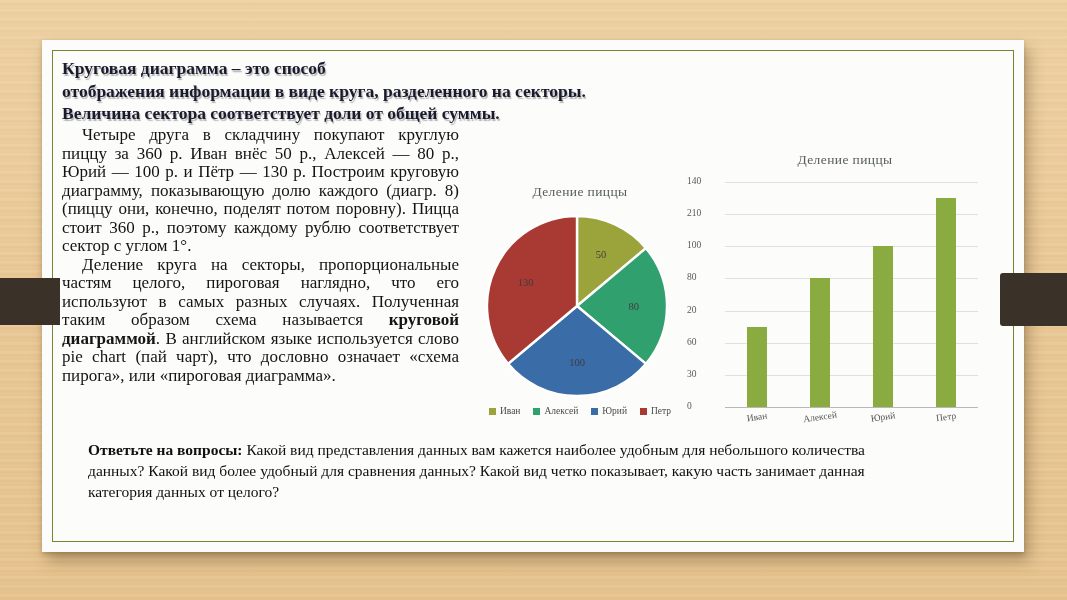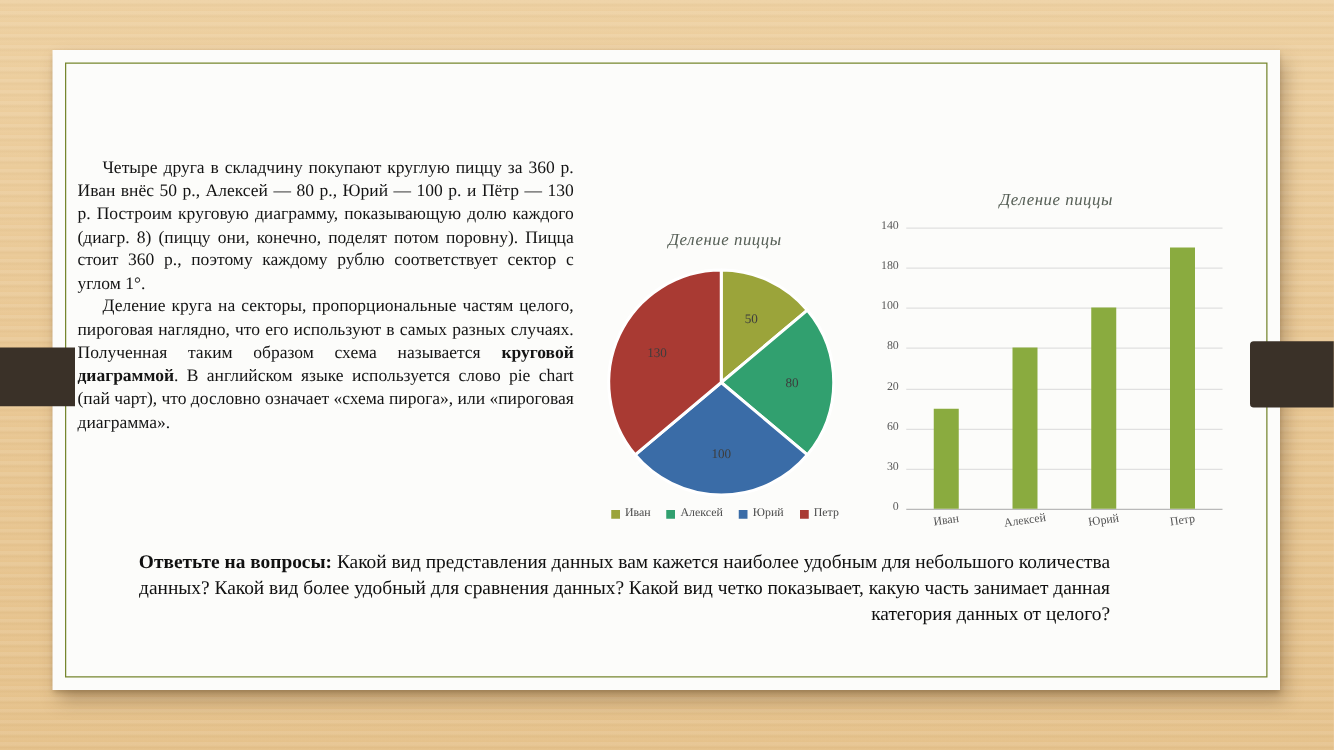--- a/index.html
+++ b/index.html
@@ -23,60 +23,65 @@
     box-shadow:5px 9px 14px rgba(80,55,25,0.35), 0 2px 4px rgba(80,55,25,0.25);
   }
   .panel-border{position:absolute;inset:10px;border:1px solid #76862e;pointer-events:none;}
   .heading{
     position:absolute;left:20px;top:17px;width:680px;
     font-weight:bold;font-size:17.5px;line-height:22.5px;color:#1a1a2e;
     text-shadow:1.2px 1.8px 1px rgba(110,110,110,0.5);
   }
   .bodytext{
     position:absolute;left:20px;top:86px;width:397px;
-    font-size:14px;line-height:18.5px;color:#141414;text-align:justify;
+    font-size:17px;line-height:18.5px;color:#141414;text-align:justify;
   }
   .bodytext p{margin:0;text-indent:20px;}
   .chart-title{
-    text-align:center;font-size:13.5px;color:#565f56;letter-spacing:0.4px;font-style:italic;
+    text-align:center;font-size:13.5px;color:#565f56;letter-spacing:0.4px;
   }
   .pie-wrap{position:absolute;left:408px;top:130px;width:260px;height:290px;}
   .pie-wrap .chart-title{position:absolute;top:14px;left:0;width:100%;}
   #pie-svg{position:absolute;left:32px;top:41px;}
   #pie-svg text{font-family:"Liberation Serif","DejaVu Serif",serif;font-size:10.5px;fill:#3d3d3d;}
   .legend{
     position:absolute;top:236px;left:0;width:100%;
     display:flex;justify-content:center;align-items:center;gap:13px;
     font-size:9.5px;color:#4a4a4a;
   }
   .legend-item{display:flex;align-items:center;gap:4px;}
   .lg-sq{width:7px;height:7px;display:inline-block;}
   .bar-wrap{position:absolute;left:648px;top:108px;width:310px;height:300px;}
   .bar-wrap .chart-title{position:absolute;top:4px;left:0;width:100%;}
   .plot{position:absolute;left:35px;top:34px;width:253px;height:225px;}
   .gridline{position:absolute;left:0;width:253px;height:1px;background:#e0e0e0;}
   .gridline.baseline{background:#b9b9b9;}
-  .ytick{position:absolute;left:-38px;width:32px;text-align:right;font-size:9.5px;color:#595959;}
+  .ytick{position:absolute;left:-38px;width:32px;font-size:9.5px;color:#595959;}
   .bar{position:absolute;bottom:0;width:20px;}
   .xtick{position:absolute;top:230px;width:60px;text-align:center;font-size:9.5px;color:#555;transform:rotate(-8deg);}
   .questions{
     position:absolute;left:46px;top:399px;width:800px;
-    font-size:15.5px;line-height:21px;color:#101010;text-align:right;
+    font-size:15.5px;line-height:21px;color:#101010;
   }
 </style>
 </head>
 <body>
 
 <div class="bg"></div>
 <div class="accent accent-left"></div>
 <div class="accent accent-right"></div>
 
 <div class="panel">
   <div class="panel-border"></div>
 
+  <div class="heading">
+    <div>Круговая диаграмма – это способ</div>
+    <div>отображения информации в виде круга, разделенного на секторы.</div>
+    <div>Величина сектора соответствует  доли от общей суммы.</div>
+  </div>
 
   <div class="bodytext">
     <p>Четыре друга в складчину покупают круглую пиццу за 360 р. Иван внёс 50 р., Алексей — 80 р., Юрий — 100 р. и Пётр — 130 р. Построим круговую диаграмму, показывающую долю каждого (диагр. 8) (пиццу они, конечно, поделят потом поровну). Пицца стоит 360 р., поэтому каждому рублю соответствует сектор с углом 1°.</p>
     <p><span>Деление круга на секторы, пропорциональные частям целого, пироговая наглядно, что его используют в самых разных случаях. Полученная таким образом схема называется </span><b>круговой диаграммой</b><span>. В английском языке используется слово pie chart (пай чарт), что дословно означает «схема пирога», или «пироговая диаграмма».</span></p>
   </div>
 
   <div class="pie-wrap">
     <div class="chart-title">Деление пиццы</div>
     <svg id="pie-svg" width="190" height="190" viewBox="0 0 190 190">
         <path d="M95,95 L95.00,5.00 A90,90 0 0 1 163.94,37.15 Z" fill="#9ba43a" stroke="#ffffff" stroke-width="2.4" stroke-linejoin="round"></path>
@@ -117,21 +122,21 @@
         <div class="ytick" style="top: 186.857px;">30</div>
         <div class="gridline" style="top: 160.714px;"></div>
         <div class="ytick" style="top: 154.714px;">60</div>
         <div class="gridline" style="top: 128.571px;"></div>
         <div class="ytick" style="top: 122.571px;">20</div>
         <div class="gridline" style="top: 96.4286px;"></div>
         <div class="ytick" style="top: 90.4286px;">80</div>
         <div class="gridline" style="top: 64.2857px;"></div>
         <div class="ytick" style="top: 58.2857px;">100</div>
         <div class="gridline" style="top: 32.1429px;"></div>
-        <div class="ytick" style="top: 26.1429px;">180</div>
+        <div class="ytick" style="top: 26.1429px;">210</div>
         <div class="gridline" style="top: 0px;"></div>
         <div class="ytick" style="top: -6px;">140</div>
         <div class="bar" style="left: 21.625px; height: 80.3571px; background: rgb(138, 171, 63);"></div>
         <div class="xtick" style="left: 1.625px;">Иван</div>
         <div class="bar" style="left: 84.875px; height: 128.571px; background: rgb(138, 171, 63);"></div>
         <div class="xtick" style="left: 64.875px;">Алексей</div>
         <div class="bar" style="left: 148.125px; height: 160.714px; background: rgb(138, 171, 63);"></div>
         <div class="xtick" style="left: 128.125px;">Юрий</div>
         <div class="bar" style="left: 211.375px; height: 208.929px; background: rgb(138, 171, 63);"></div>
         <div class="xtick" style="left: 191.375px;">Петр</div>

